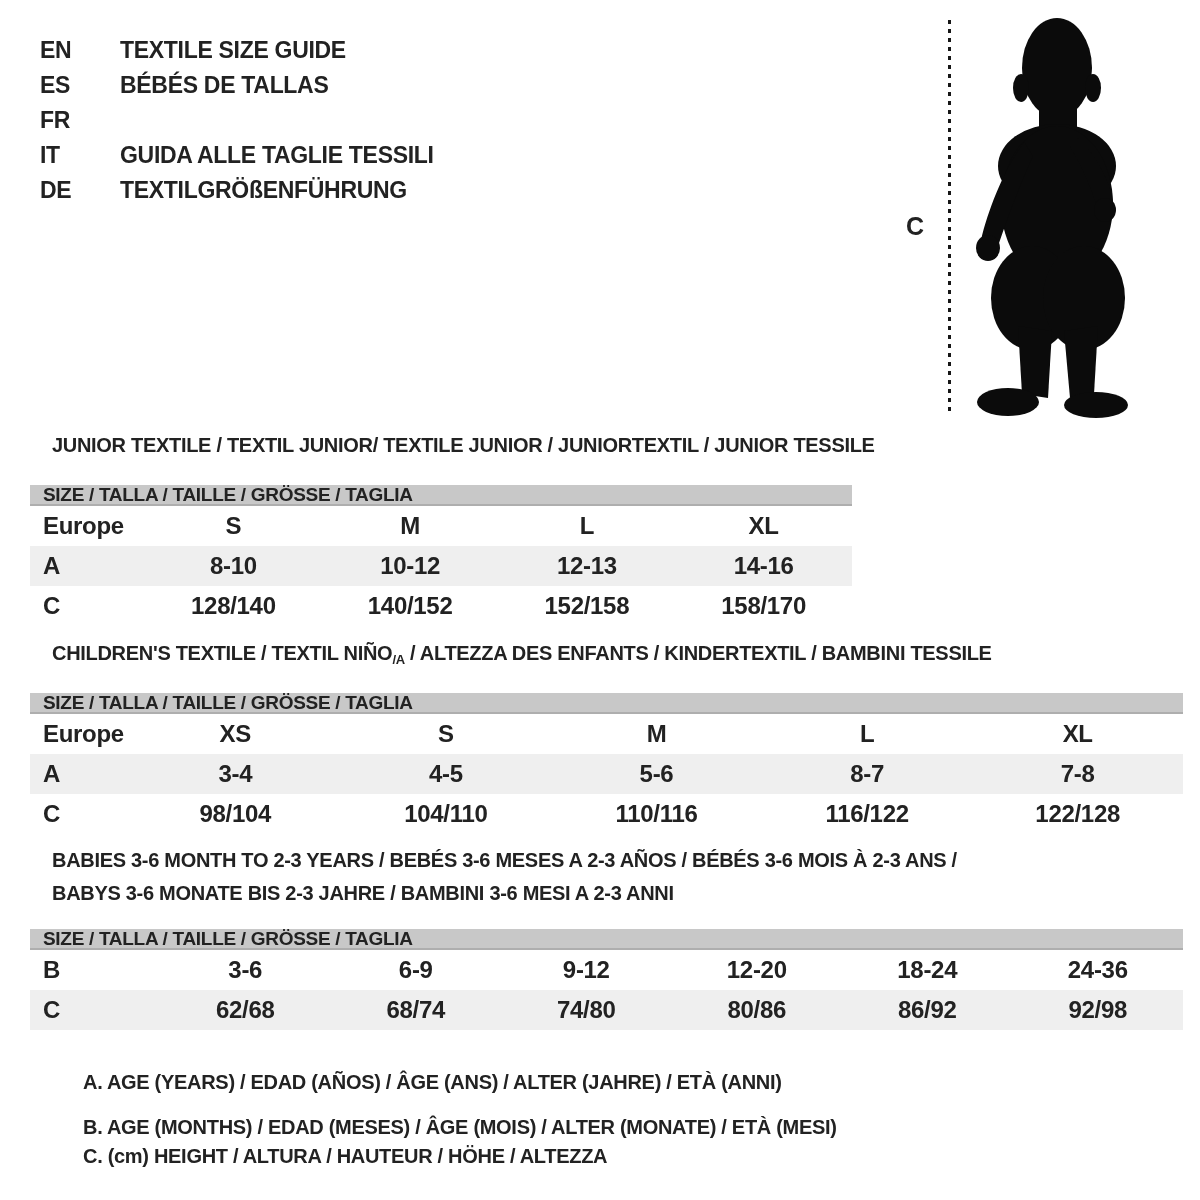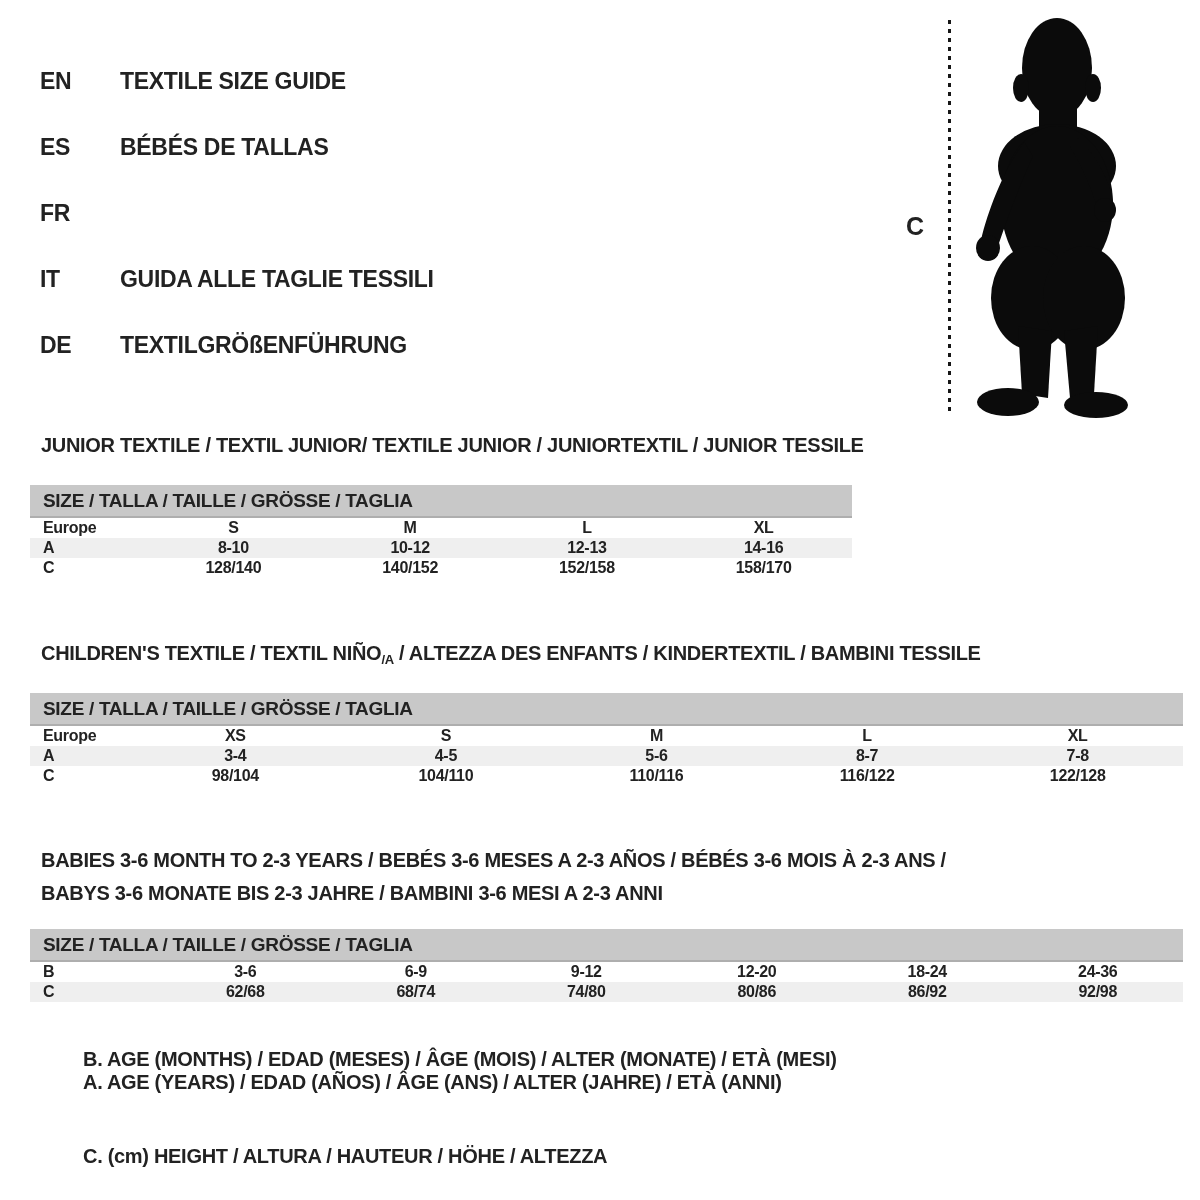--- a/index.html
+++ b/index.html
@@ -3,40 +3,40 @@
 <meta charset="utf-8">
 <style>
   html,body { margin:0; padding:0; background:#ffffff; }
   .page {
     position:relative; width:1200px; height:1200px; background:#ffffff;
     font-family:"Liberation Sans", sans-serif; font-weight:700; color:#222222;
     letter-spacing:-0.3px; overflow:hidden;
   }
   
   .langs { position:absolute; left:40px; top:33px; }
-  .lang-row { display:flex; line-height:35px; font-size:23px;margin-top:31px; }
+  .lang-row { display:flex; line-height:35px; font-size:23px; }
   .lang-code { width:80px; }
   
   .measure-label { position:absolute; left:906px; top:212px; font-size:25px; }
   .dash-line {
     position:absolute; left:948px; top:20px; width:3px; height:396px;
     background:repeating-linear-gradient(to bottom, #161616 0 4px, transparent 4px 9px);
   }
   .silhouette { position:absolute; left:962px; top:14px; }
   
-  .sec-title { position:absolute; left:41px; font-size:20px; white-space:nowrap; }
+  .sec-title { position:absolute; left:52px; font-size:20px; white-space:nowrap; }
   .sub-a { font-size:13px; vertical-align:-4px; }
   
   .tbl { position:absolute; left:30px; }
   .bar {
-    box-sizing:border-box; height:33px; background:#c8c8c8;
+    box-sizing:border-box; height:21px; background:#c8c8c8;
     border-bottom:2px solid #aeaeae; display:flex; align-items:center;
     padding-left:13px; font-size:19px;
   }
-  .row { display:flex; align-items:center; height:20px; font-size:16px; }
+  .row { display:flex; align-items:center; height:40px; font-size:24px; }
   .row.alt { background:#efefef; }
   .lbl { padding-left:13px; }
   .t1 .lbl { width:102px; }
   .t2 .lbl { width:87px; }
   .t3 .lbl { width:117px; }
   .c { flex:1; text-align:center; }
   
   .legend-line { position:absolute; left:40px; font-size:20px; white-space:nowrap;margin-left:43px; }
 </style>
 </head>
@@ -162,16 +162,16 @@
       <span class="c">62/68</span>
       <span class="c">68/74</span>
       <span class="c">74/80</span>
       <span class="c">80/86</span>
       <span class="c">86/92</span>
       <span class="c">92/98</span>
     </div>
   </div>
 
   <div class="legend-line" style="top:1071px">A. AGE (YEARS) / EDAD (AÑOS) / ÂGE (ANS) / ALTER (JAHRE) / ETÀ (ANNI)</div>
-  <div class="legend-line" style="top:1048px">B. AGE (MONTHS) / EDAD (MESES) / ÂGE (MOIS) / ALTER (MONATE) / ETÀ (MESI)</div>
+  <div class="legend-line" style="top:1116px">B. AGE (MONTHS) / EDAD (MESES) / ÂGE (MOIS) / ALTER (MONATE) / ETÀ (MESI)</div>
   <div class="legend-line" style="top:1145px">C. (cm) HEIGHT / ALTURA / HAUTEUR / HÖHE / ALTEZZA</div>
 
 </div>
 
 </body></html>

